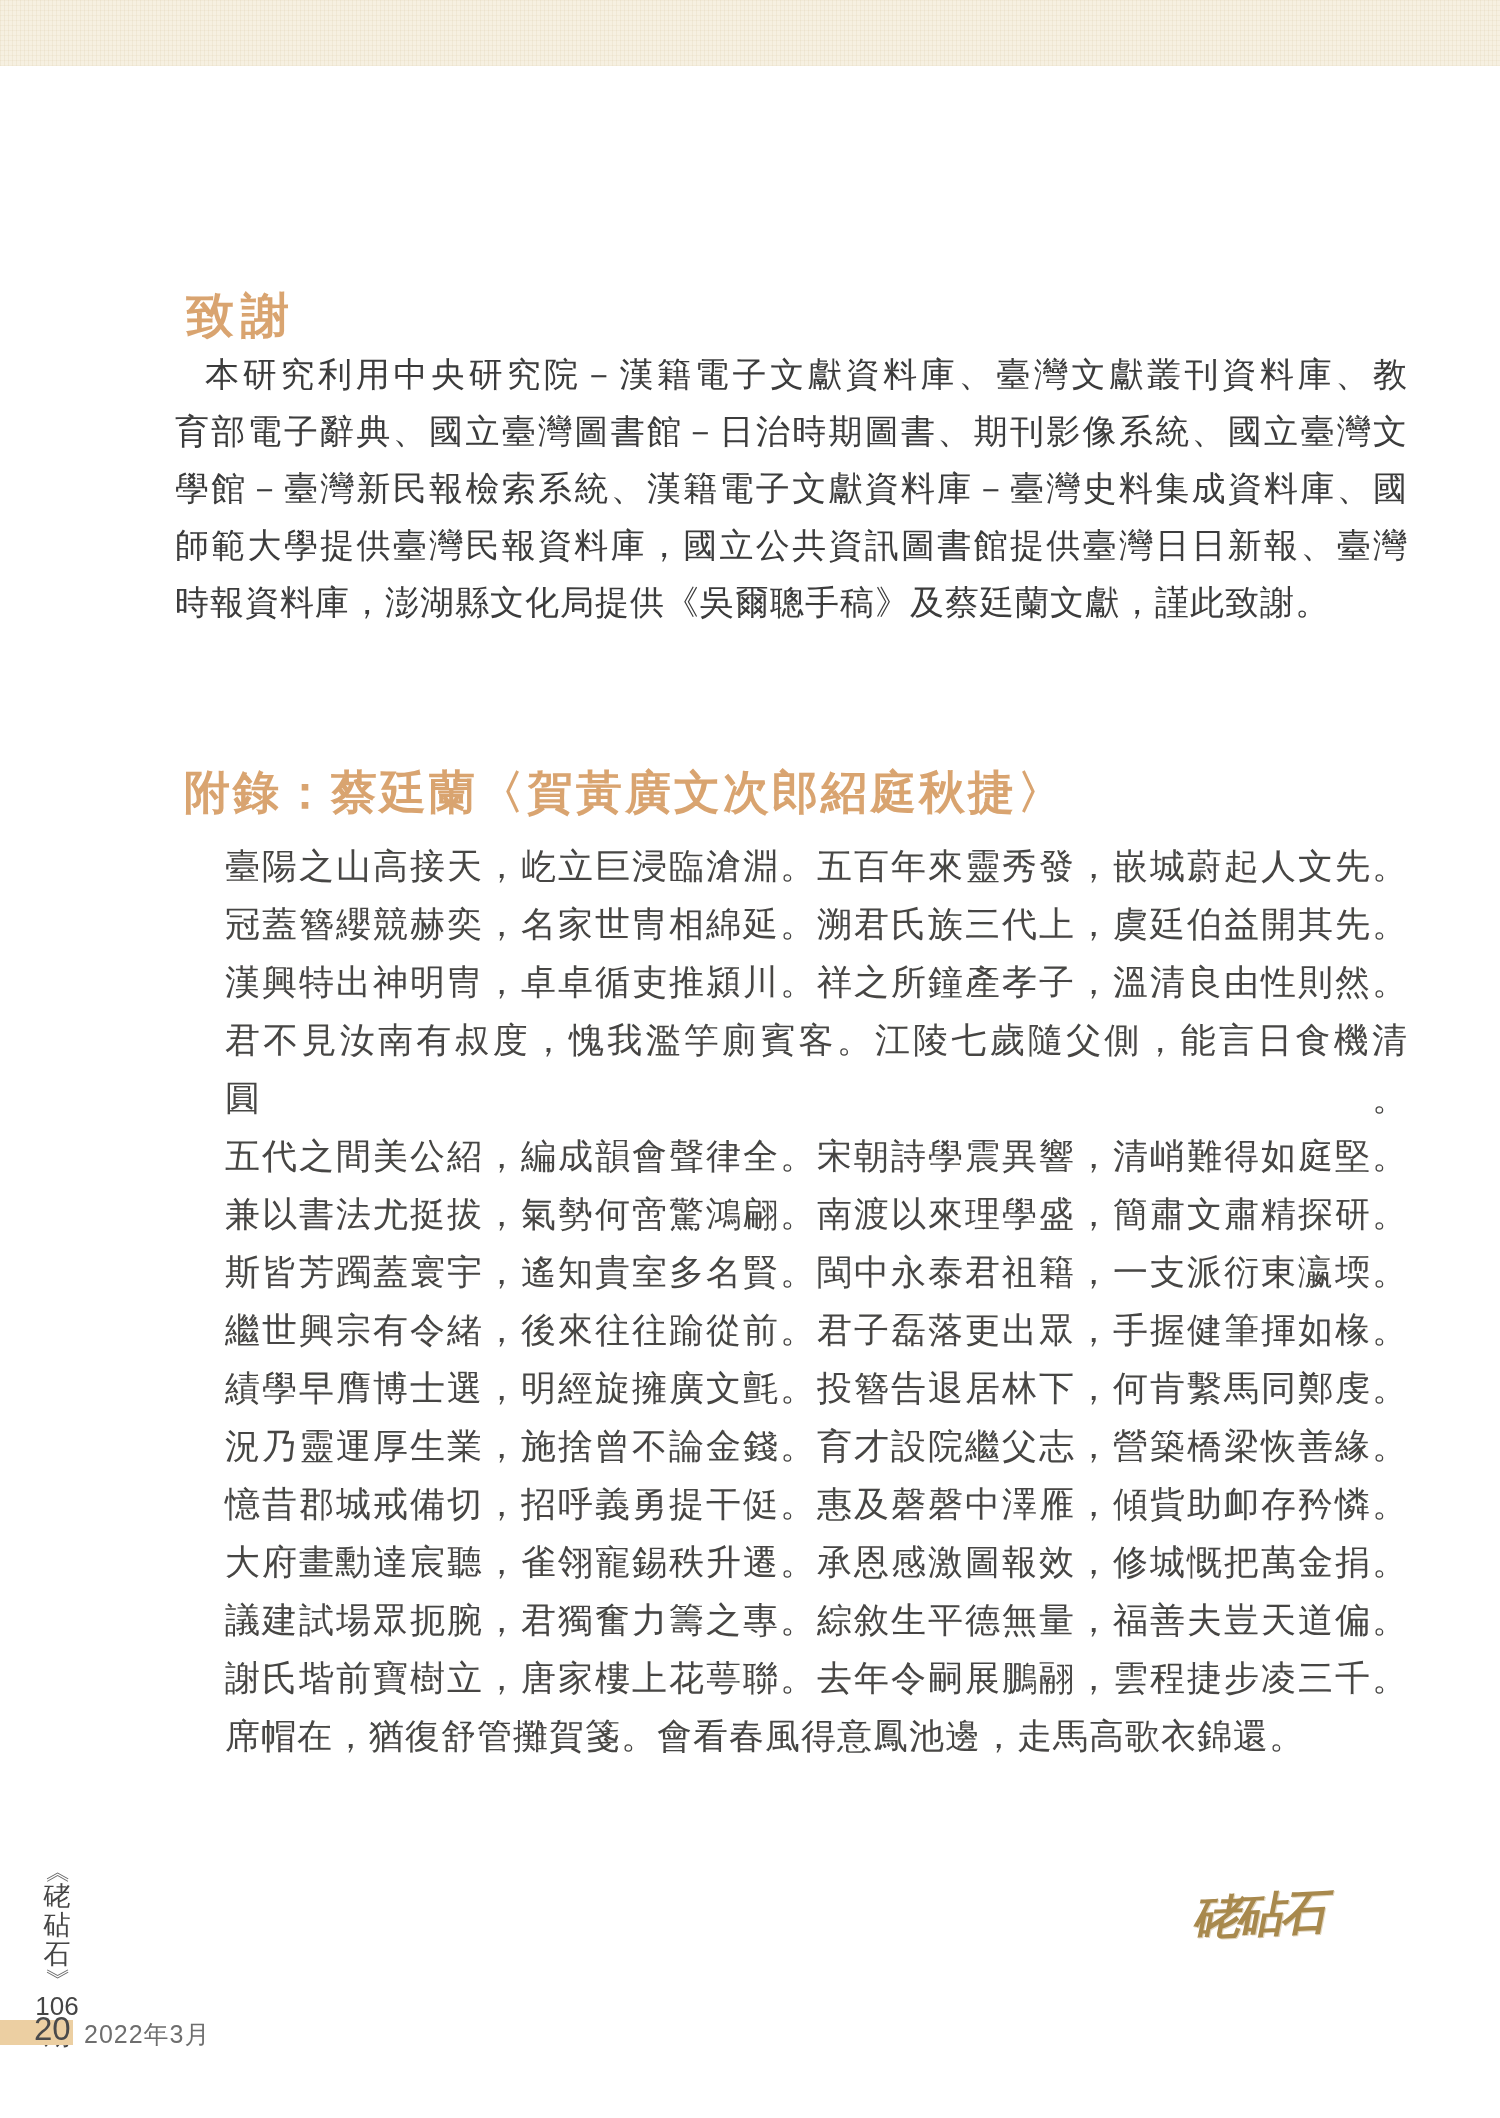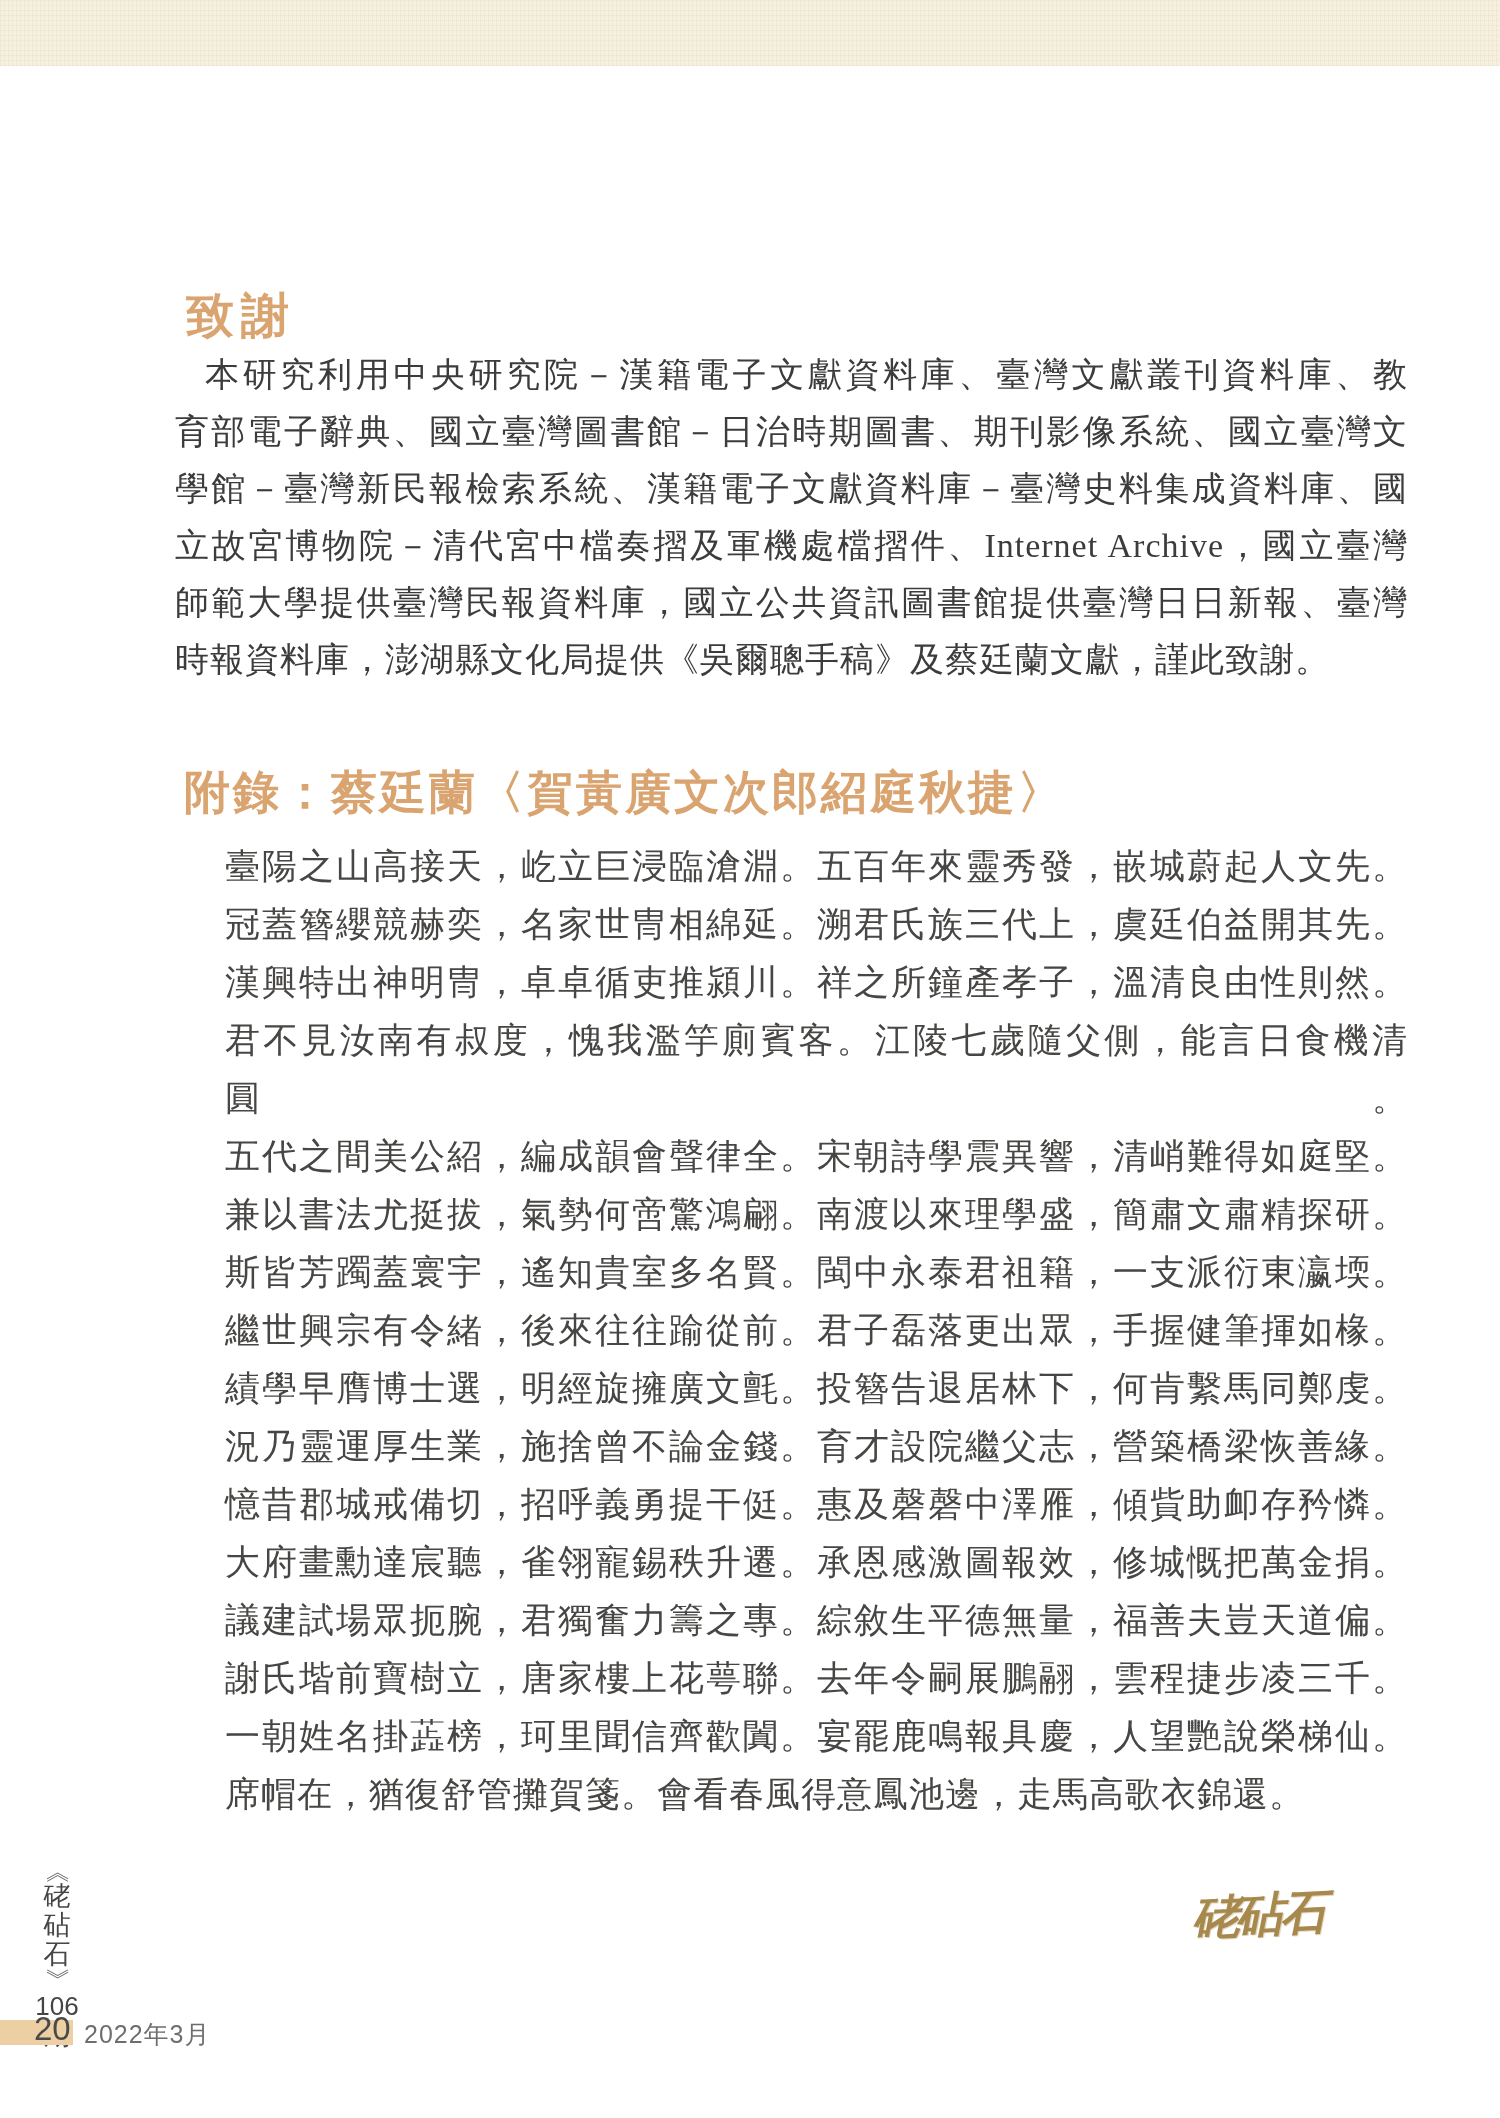--- a/index.html
+++ b/index.html
@@ -130,21 +130,20 @@
 <div class="page">
 
   <div class="top-band"></div>
 
   <div class="heading heading-1">致謝</div>
 
   <div class="ack-block">
     <div class="t-line just indent">本研究利用中央研究院－漢籍電子文獻資料庫、臺灣文獻叢刊資料庫、教</div>
     <div class="t-line just">育部電子辭典、國立臺灣圖書館－日治時期圖書、期刊影像系統、國立臺灣文</div>
     <div class="t-line just">學館－臺灣新民報檢索系統、漢籍電子文獻資料庫－臺灣史料集成資料庫、國</div>
-    <div class="t-line just">立故宮博物院－清代宮中檔奏摺及軍機處檔摺件、Internet Archive，國立臺灣</div>
     <div class="t-line just">師範大學提供臺灣民報資料庫，國立公共資訊圖書館提供臺灣日日新報、臺灣</div>
     <div class="t-line">時報資料庫，澎湖縣文化局提供《吳爾聰手稿》及蔡廷蘭文獻，謹此致謝。</div>
   </div>
 
   <div class="heading heading-2">附錄：蔡廷蘭〈賀黃廣文次郎紹庭秋捷〉</div>
 
   <div class="poem-block">
     <div class="t-line just">臺陽之山高接天，屹立巨浸臨滄淵。五百年來靈秀發，嵌城蔚起人文先。</div>
     <div class="t-line just">冠蓋簪纓競赫奕，名家世冑相綿延。溯君氏族三代上，虞廷伯益開其先。</div>
     <div class="t-line just">漢興特出神明冑，卓卓循吏推潁川。祥之所鐘產孝子，溫清良由性則然。</div>
@@ -152,21 +151,20 @@
     <div class="t-line just">五代之間美公紹，編成韻會聲律全。宋朝詩學震異響，清峭難得如庭堅。</div>
     <div class="t-line just">兼以書法尤挺拔，氣勢何啻驚鴻翩。南渡以來理學盛，簡肅文肅精探研。</div>
     <div class="t-line just">斯皆芳躅蓋寰宇，遙知貴室多名賢。閩中永泰君祖籍，一支派衍東瀛堧。</div>
     <div class="t-line just">繼世興宗有令緒，後來往往踰從前。君子磊落更出眾，手握健筆揮如椽。</div>
     <div class="t-line just">績學早膺博士選，明經旋擁廣文氈。投簪告退居林下，何肯繫馬同鄭虔。</div>
     <div class="t-line just">況乃靈運厚生業，施捨曾不論金錢。育才設院繼父志，營築橋梁恢善緣。</div>
     <div class="t-line just">憶昔郡城戒備切，招呼義勇提干侹。惠及磬磬中澤雁，傾貲助卹存矜憐。</div>
     <div class="t-line just">大府畫勳達宸聽，雀翎寵錫秩升遷。承恩感激圖報效，修城慨把萬金捐。</div>
     <div class="t-line just">議建試場眾扼腕，君獨奮力籌之專。綜敘生平德無量，福善夫豈天道偏。</div>
     <div class="t-line just">謝氏堦前寶樹立，唐家樓上花萼聯。去年令嗣展鵬翮，雲程捷步凌三千。</div>
-    <div class="t-line just">一朝姓名掛蕋榜，珂里聞信齊歡闐。宴罷鹿鳴報具慶，人望艷說榮梯仙。</div>
     <div class="t-line">席帽在，猶復舒管攤賀箋。會看春風得意鳳池邊，走馬高歌衣錦還。</div>
   </div>
 
   <div class="sidebar">
     <span class="v-char v-bracket">《</span>
     <span class="v-char">硓</span>
     <span class="v-char">砧</span>
     <span class="v-char">石</span>
     <span class="v-char v-bracket">》</span>
     <span class="v-char issue-no">106</span>

